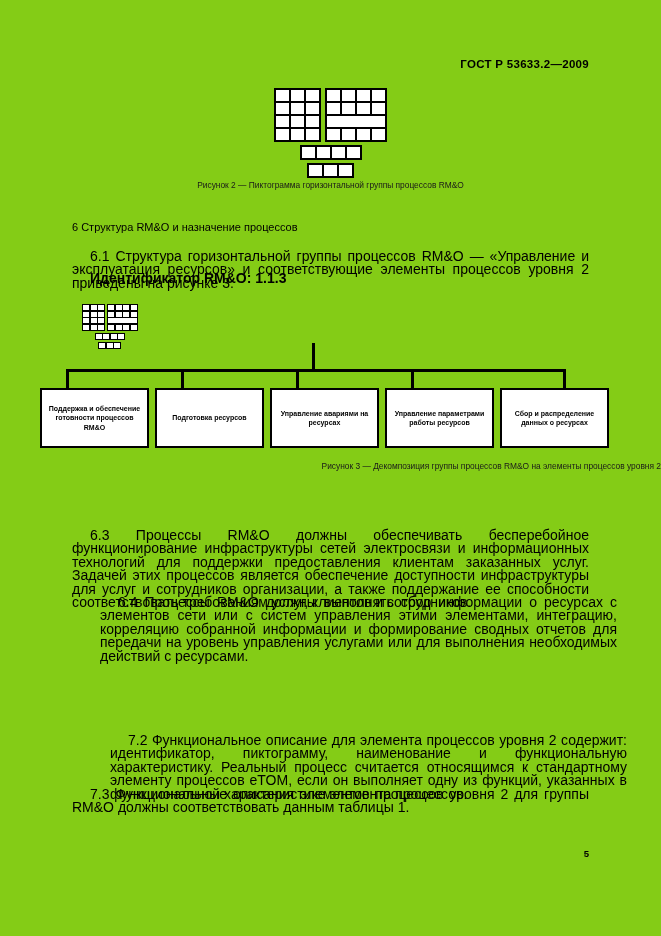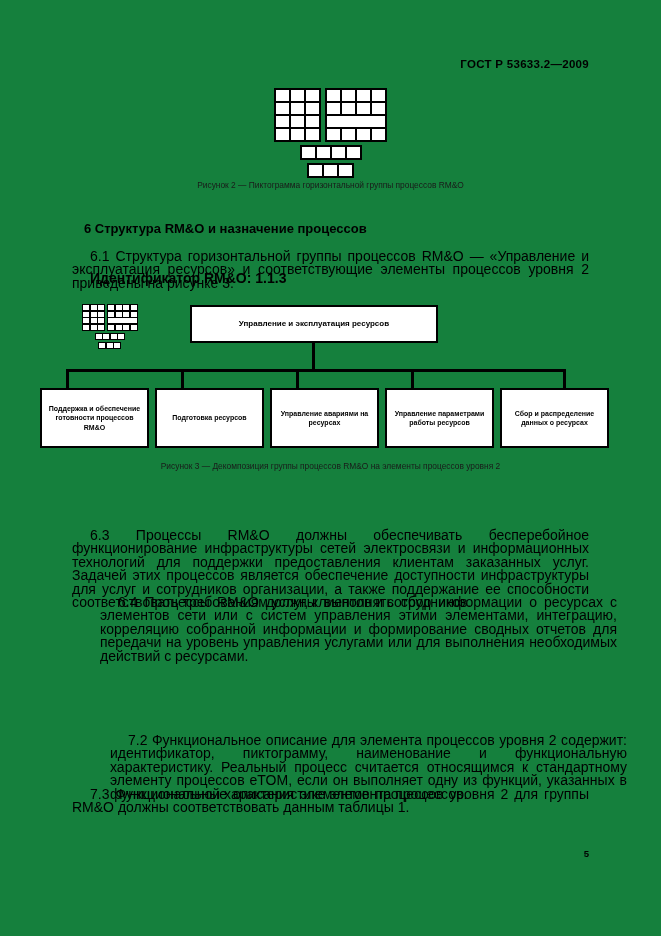--- a/index.html
+++ b/index.html
@@ -8,21 +8,21 @@
     background: #ffffff;
   }
   body {
     font-family: "Liberation Sans", sans-serif;
     color: #000000;
   }
   .page {
     position: relative;
     width: 661px;
     height: 936px;
-    background: #15803d;
+    background: #84cc16;
     overflow: hidden;
     box-sizing: border-box;
   }
 
   
   .doc-header {
     position: absolute;
     top: 58px;
     right: 72px;
     font-size: 11.5px;
@@ -85,28 +85,28 @@
 
   .fig-caption {
     position: absolute;
     left: 0;
     width: 661px;
     text-align: center;
     font-size: 8.4px;
     color: #1a1a1a;
   }
   #fig2-caption { top: 180px; }
-  #fig3-caption { top: 461px; }
+  #fig3-caption { top: 461px; text-align: right; }
 
   
   .h-sec {
     position: absolute;
-    left: 84px;
-    font-size: 13px;
-    font-weight: bold;
+    left: 72px;
+    font-size: 11px;
+    font-weight: normal;
     white-space: nowrap;
   }
   #sec6-heading { top: 221px; }
   #sec7-heading { top: 666px; }
 
   .para {
     position: absolute;
     left: 72px;
     width: 517px;
     font-size: 14px;
@@ -322,23 +322,20 @@
           </div>
           <div class="picto-grid bottom-b">
             <div class="picto-cell"></div>
               <div class="picto-cell"></div>
               <div class="picto-cell"></div>
           </div>
         </div>
       </div>
     </div>
 
-    <div class="top-box">
-      <span class="top-box-label">Управление и эксплуатация ресурсов</span>
-    </div>
 
     <div class="stem"></div>
     <div class="bus"></div>
 
     <div class="drop" style="left:26px;"></div>
     <div class="drop" style="left:141px;"></div>
     <div class="drop" style="left:256px;"></div>
     <div class="drop" style="left:371px;"></div>
     <div class="drop" style="left:523px;"></div>
 

